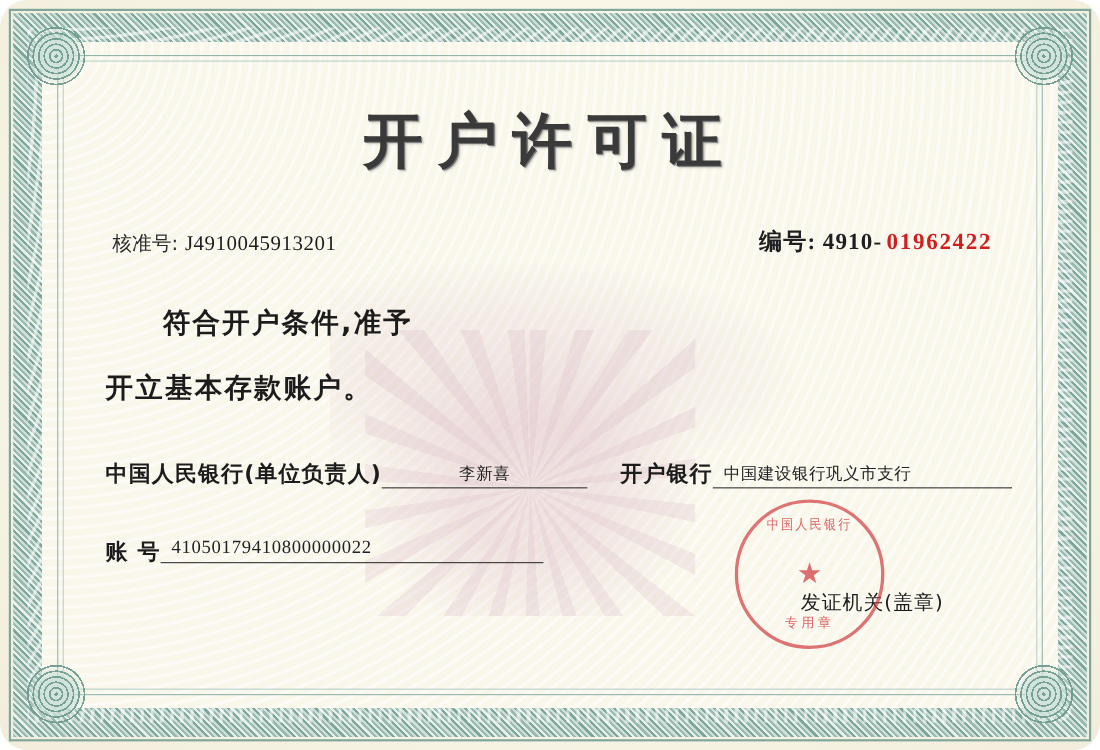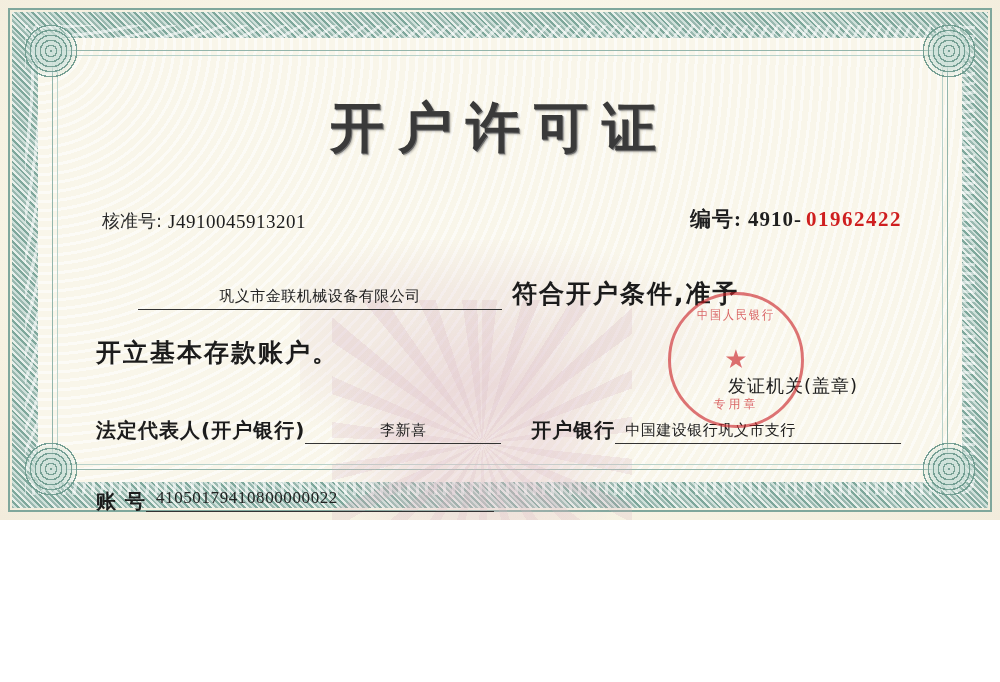--- a/index.html
+++ b/index.html
@@ -10,24 +10,25 @@
   body {
     width: 1000px;
     height: 682px;
     font-family: "Liberation Serif", serif;
     overflow: hidden;
   }
 
   .certificate {
     position: relative;
     width: 1000px;
-    height: 520px;
+    height: 682px;
     background:
       radial-gradient(ellipse at 50% 45%, #fdfcf4 0%, #fbf8ec 45%, #f6f2e2 75%, #f2ecdc 100%);
     overflow: hidden;
+    border-radius: 25px;
   }
 
   
   .border-outer {
     position: absolute;
     left: 8px; top: 8px; right: 8px; bottom: 8px;
     border: 2px solid #7fa79c;
     box-sizing: border-box;
   }
   .border-band {
@@ -338,28 +339,27 @@
       <span class="val-serif">J4910045913201</span>
 
       <span class="number-block">
         <span class="num-prefix">编号:</span>
         <span class="num-prefix" style="padding-left:6px;">4910-</span>
         <span class="num-red">01962422</span>
       </span>
     </div>
 
     <div class="para1">
-      <span class="fill fill-company">巩义市金联机械设备有限公司</span>
       <span style="padding-left:10px;">符合开户条件,准予</span>
     </div>
 
     <div class="para2">开立基本存款账户。</div>
 
     <div class="rep-row">
-      <span class="rep-label">法定代表人(开户银行)</span>
+      <span class="rep-label">中国人民银行(单位负责人)</span>
       <span class="fill fill-rep">李新喜</span>
       <span class="bank-label">开户银行</span>
       <span class="fill fill-bank">中国建设银行巩义市支行</span>
     </div>
 
     <div class="acct-row">
       <span class="acct-label">账  号</span>
       <span class="fill fill-acct">41050179410800000022</span>
     </div>
 

